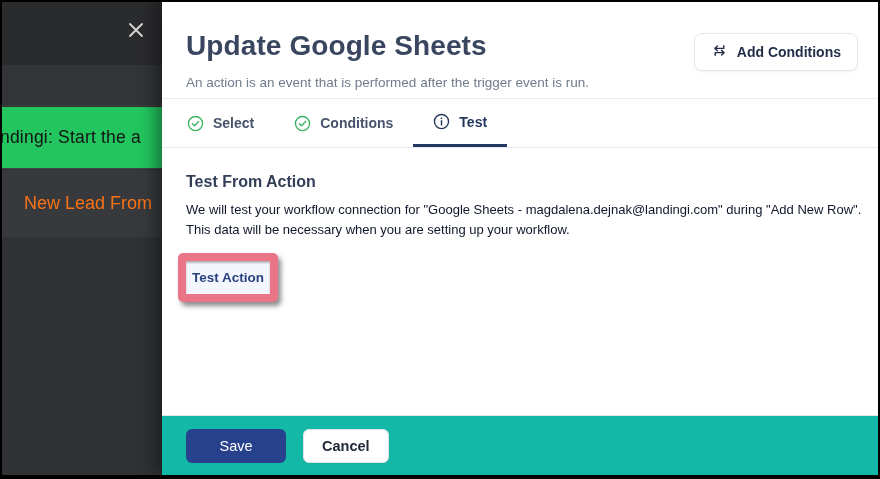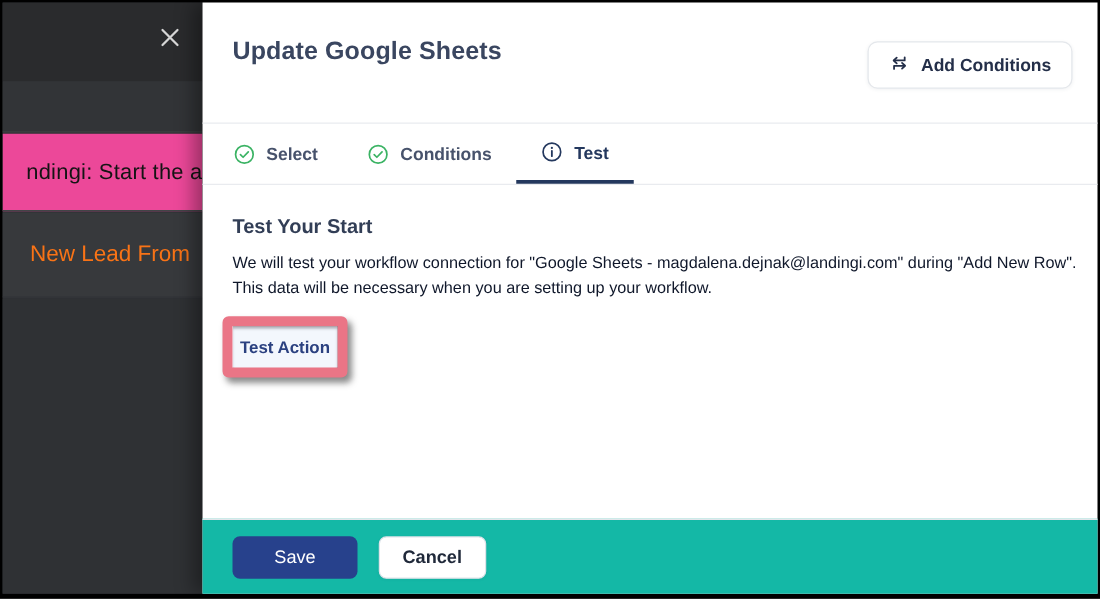--- a/index.html
+++ b/index.html
@@ -14,40 +14,40 @@
     margin: 0 auto;
   }
 
   
   .overlay {
     position: absolute; left: 2px; top: 2px; bottom: 4px; width: 160px;
     background: #2f3134; overflow: hidden;
   }
   .ov-band-top    { position:absolute; left:0; right:0; top:0;    height:63px;  background:#2a2b2d; }
   .ov-band-sub    { position:absolute; left:0; right:0; top:63px; height:41px;  background:#323437; border-bottom:1px solid #3e4043; }
-  .ov-band-row1   { position:absolute; left:0; right:0; top:105px; height:62px; background:#ec4899; border-bottom:1px solid #424447;
-                    display:flex; align-items:center;justify-content:flex-end; }
+  .ov-band-row1   { position:absolute; left:0; right:0; top:105px; height:62px; background:#22c55e; border-bottom:1px solid #424447;
+                    display:flex; align-items:center; }
   .ov-band-row2   { position:absolute; left:0; right:0; top:168px; height:68px; background:#37393c; border-bottom:1px solid #333538;
                     display:flex; align-items:center; }
   .ov-band-bottom { position:absolute; left:0; right:0; top:237px; bottom:0; background:#2f3134; }
   .ov-row1-text { color:#141414; font-size:17.5px; white-space:nowrap; margin-left:-2px; letter-spacing:0.2px; }
   .ov-row2-text { color:#f97316; font-size:18px;  white-space:nowrap; margin-left:22px; }
   .close-btn {
     position:absolute; top:18px; right:14px; width:24px; height:24px;
     display:flex; align-items:center; justify-content:center; cursor:pointer; z-index:5;
   }
 
   
   .panel {
     position:absolute; left:162px; right:2px; top:2px; bottom:4px;
     background:#ffffff;
     box-shadow:-8px 0 14px rgba(0,0,0,0.35);
   }
   .panel-header { position:relative; height:97px; border-bottom:1px solid #e9ebef; padding:28px 20px 0 24px; }
-  .panel-title  { font-size:20px; font-weight:700; color:#3a4660; letter-spacing:0.1px; }
+  .panel-title  { font-size:28px; font-weight:700; color:#3a4660; letter-spacing:0.1px; }
   .panel-subtitle { margin-top:13px; font-size:13.5px; color:#717b8c; }
   .add-conditions-btn {
     position:absolute; right:20px; top:31px;
     height:38px; padding:0 16px;
     display:flex; align-items:center; gap:9px;
     background:#fff; border:1px solid #e4e7eb; border-radius:8px;
     box-shadow:0 1px 3px rgba(40,50,70,0.06);
     font-size:14px; font-weight:700; color:#242f49; cursor:pointer;
   }
 
@@ -121,20 +121,21 @@
           <path d="M4 4 L16 16 M16 4 L4 16" stroke="#d6d6d6" stroke-width="1.8" stroke-linecap="round" fill="none"></path>
         </svg>
       </span>
     </div>
   </div>
 
   <div class="panel">
 
     <div class="panel-header">
       <div class="panel-title">Update Google Sheets</div>
+      <div class="panel-subtitle">An action is an event that is performed after the trigger event is run.</div>
       <button class="add-conditions-btn">
         <span class="ticon">
           <svg width="17" height="17" viewBox="0 0 20 20">
             <path d="M15 4.5 V7.5 H5.5" stroke="#242f49" stroke-width="1.7" fill="none" stroke-linecap="round" stroke-linejoin="round"></path>
             <path d="M7.5 4.8 L4.6 7.5 L7.5 10.2" stroke="#242f49" stroke-width="1.7" fill="none" stroke-linecap="round" stroke-linejoin="round"></path>
             <path d="M5 15.5 V12.5 H14.5" stroke="#242f49" stroke-width="1.7" fill="none" stroke-linecap="round" stroke-linejoin="round"></path>
             <path d="M12.5 9.8 L15.4 12.5 L12.5 15.2" stroke="#242f49" stroke-width="1.7" fill="none" stroke-linecap="round" stroke-linejoin="round"></path>
           </svg>
         </span>
         <span>Add Conditions</span>
@@ -166,21 +167,21 @@
             <circle cx="10" cy="10" r="8.3" stroke="#24385e" stroke-width="1.6" fill="none"></circle>
             <circle cx="10" cy="6.3" r="1.05" fill="#24385e"></circle>
             <path d="M10 9 V14" stroke="#24385e" stroke-width="1.7" stroke-linecap="round"></path>
           </svg>
         </span>
         <span>Test</span>
       </div>
     </div>
 
     <div class="content">
-      <div class="section-heading">Test Your Start</div>
+      <div class="section-heading">Test From Action</div>
       <div class="section-desc">We will test your workflow connection for "Google Sheets - magdalena.dejnak@landingi.com" during "Add New Row". This data will be necessary when you are setting up your workflow.</div>
 
       <div class="pink-annotation">
         <button class="test-action-btn">Test Action</button>
       </div>
     </div>
 
     <div class="footer">
       <button class="save-btn">Save</button>
       <button class="cancel-btn">Cancel</button>

